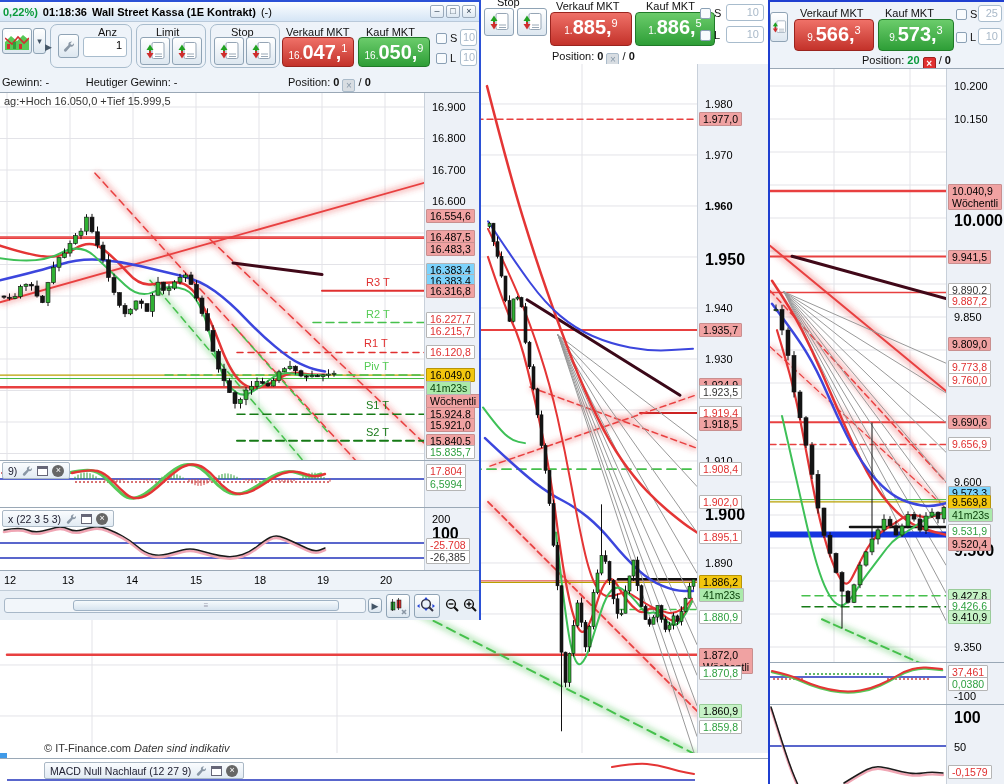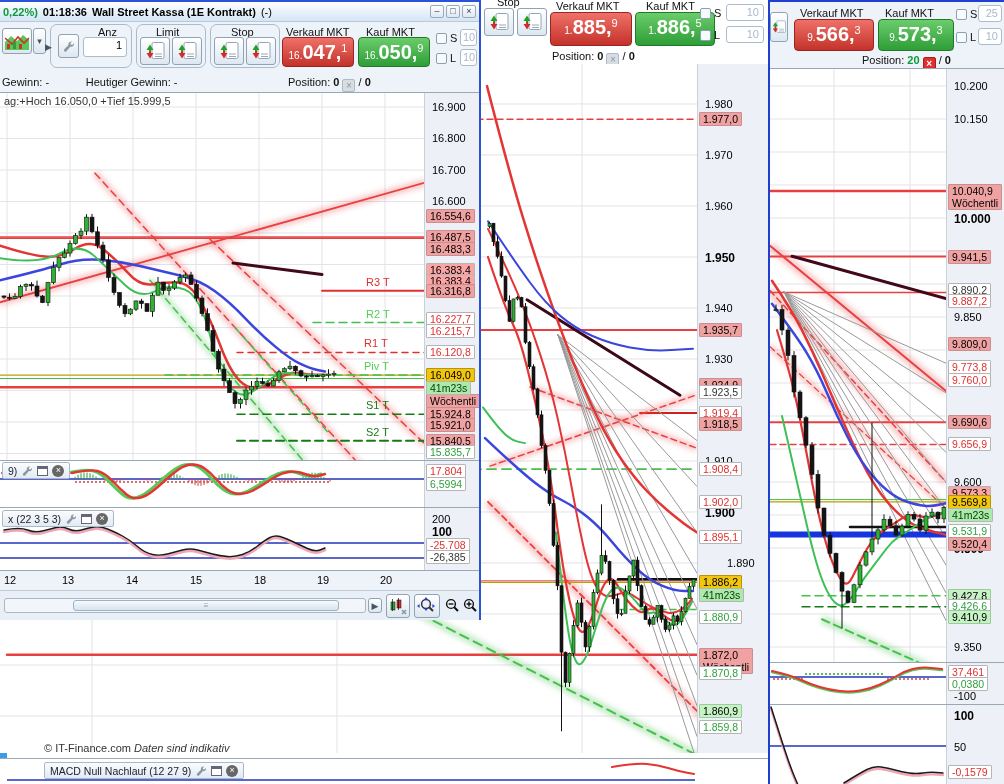--- a/index.html
+++ b/index.html
@@ -29,25 +29,25 @@
   .inforow{position:absolute;font-size:11px;color:#111;white-space:nowrap}
   .inforow b{font-weight:bold}
   .grn{color:#0a9a3c;font-weight:bold}
   .xbox{display:inline-block;width:13px;height:13px;border-radius:2px;text-align:center;line-height:11px;font-size:10px;vertical-align:-3px}
   .xbox.gray{background:#d8dde2;border:1px solid #aabbca;color:#8899aa}
   .xbox.red{background:#e03030;border:1px solid #a02020;color:#fff;font-weight:bold}
   .chartwrap{position:absolute;background:#fff;overflow:hidden}
   .pane{position:absolute;background:#fff;border-top:1px solid #9aa8b6;overflow:hidden}
   .axiscol{position:absolute;top:0;bottom:0;background:#edf1f7;border-left:1px solid #c8d0da}
   .tick{position:absolute;left:7px;font-size:11px;color:#000;white-space:nowrap}
-  .tick.b{font-weight:bold;font-size:12px}
+  .tick.b{font-weight:bold;font-size:16px}
   .tag{position:absolute;left:1px;font-size:10.5px;padding:0 3px;height:14px;line-height:13px;border:1px solid #b5b5b5;border-radius:1px;background:#fff;color:#000;white-space:nowrap;z-index:3}
   .tag.pink{background:#f0a2a2;border-color:#c98f8f}
   .tag.pink2{background:#f0a2a2;border-color:#c98f8f;height:26px;line-height:12px}
-  .tag.gray{background:#fca5a5}
+  .tag.gray{background:#7dd3fc}
   .tag.ogray{color:#333}
   .tag.yellow{background:#f2c60e;border-color:#b7950a;z-index:4}
   .tag.cd{background:#abeaab;color:#053c05;z-index:4}
   .tag.ored{color:#e03030}
   .tag.ogreen{color:#2fa040}
   .tag.gsolid{background:#c6f2c6;border-color:#99cc99}
   .panehdr{position:absolute;height:17px;background:linear-gradient(#fafcfe,#e2ebf3);border:1px solid #aab8c5;border-radius:2px;font-size:10.5px;display:flex;align-items:center;gap:4px;padding:0 5px;color:#223;white-space:nowrap;z-index:5}
   .cclose{width:12px;height:12px;border-radius:6px;background:#666;color:#fff;font-size:9px;line-height:11px;text-align:center}
   .wicon{width:11px;height:10px;border:1px solid #667;border-top:3px solid #667;background:#fff}
   .hl{position:absolute;left:4px;top:2px;font-size:11px;color:#333;z-index:2}
@@ -287,27 +287,27 @@
           <line x1="685.5" y1="533.5872688994407" x2="685.5" y2="548.6015328898437" stroke="#111" stroke-width="1"></line>
           <rect x="684" y="534.275163509846" width="3" height="13.227135520935576" fill="#2fb133" stroke="#111" stroke-width="0.6"></rect>
           <line x1="689.5" y1="518.9552933363923" x2="689.5" y2="534.390087728977" stroke="#111" stroke-width="1"></line>
           <rect x="688" y="522.2337826581007" width="3" height="12.041380851745316" fill="#2fb133" stroke="#111" stroke-width="0.6"></rect>
           <line x1="693.5" y1="514.1351891748906" x2="693.5" y2="525.7172833578592" stroke="#111" stroke-width="1"></line>
           <rect x="692" y="515.2904678621296" width="3" height="6.943314795971105" fill="#2fb133" stroke="#111" stroke-width="0.6"></rect>
         </svg>
       <div class="axiscol" id="a2" style="left:697px;width:71px">
           <div class="tick" style="top: 33.984px;">1.980</div>
           <div class="tick" style="top: 84.984px;">1.970</div>
-          <div class="tick" style="top: 135.984px;">1.960</div>
+          <div class="tick" style="top: 135.984px; font-weight: bold;">1.960</div>
           <div class="tick b" style="top: 186.984px;">1.950</div>
           <div class="tick" style="top: 237.984px;">1.940</div>
           <div class="tick" style="top: 288.984px;">1.930</div>
           <div class="tick" style="top: 390.984px;">1.910</div>
           <div class="tick b" style="top: 441.984px;">1.900</div>
-          <div class="tick" style="top: 492.984px; margin-left: 22px;">1.890</div>
+          <div class="tick" style="top: 492.984px;">1.890</div>
           <div class="tag pink" style="top: 48.284px;">1.977,0</div>
           <div class="tag pink" style="top: 258.914px;">1.935,7</div>
           <div class="tag pink" style="top: 313.994px;">1.924,9</div>
           <div class="tag ogray" style="top: 321.134px;">1.923,5</div>
           <div class="tag ored" style="top: 342.044px;">1.919,4</div>
           <div class="tag pink" style="top: 352.634px;">1.918,5</div>
           <div class="tag ored" style="top: 398.144px;">1.908,4</div>
           <div class="tag ored" style="top: 430.784px;">1.902,0</div>
           <div class="tag ored" style="top: 465.974px;">1.895,1</div>
           <div class="tag gray" style="top: 502.834px; margin-top: 18px;">1.886,5</div>

